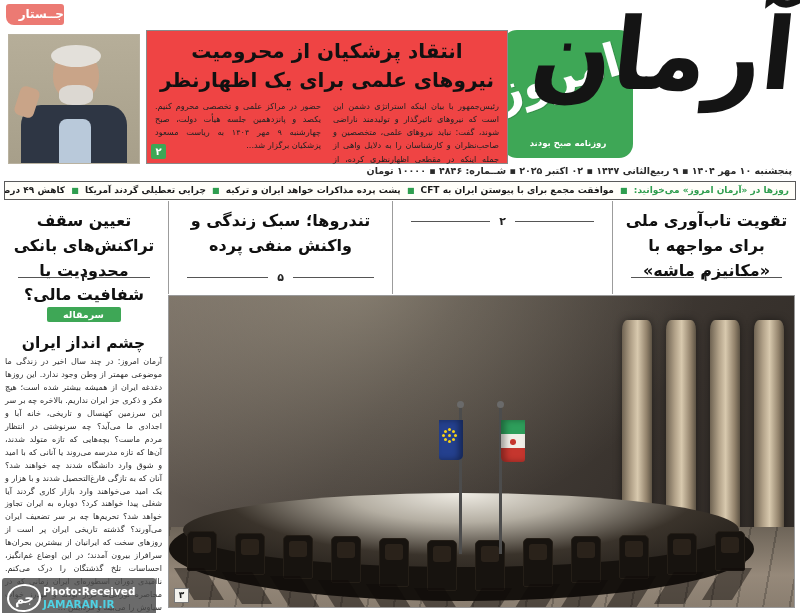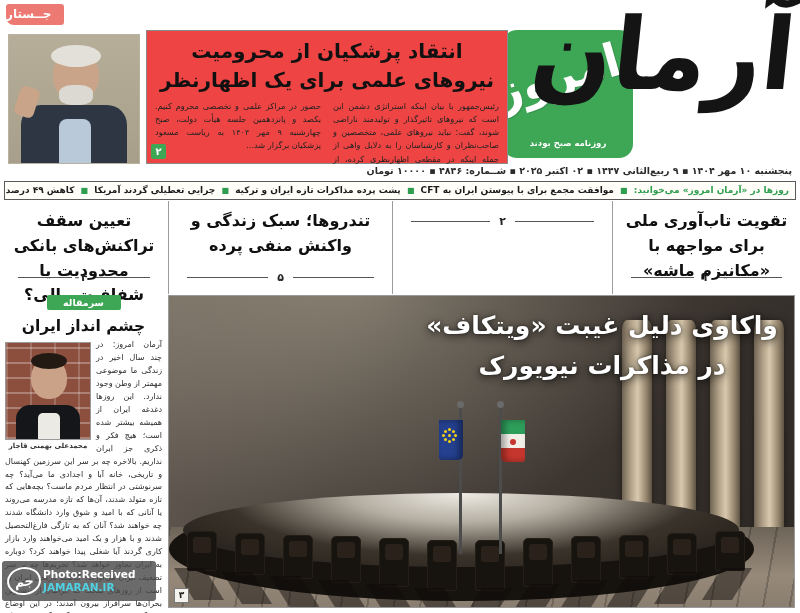--- a/index.html
+++ b/index.html
@@ -2,21 +2,21 @@
 <html lang="fa" dir="rtl"><head>
 <meta charset="utf-8">
 <style>
   * { margin:0; padding:0; box-sizing:border-box; }
   html,body { background:#e8e8e8; }
   body { font-family:"DejaVu Sans","Liberation Sans",sans-serif; }
   .page { position:relative; width:800px; height:613px; background:#ffffff; overflow:hidden; direction:rtl; margin:0 auto; }
 
   
   .jostar { position:absolute; top:4px; left:6px; width:58px; height:21px; background:#ec7a73; color:#fff;
-            font-size:12px; font-weight:bold; text-align:left; line-height:21px; border-radius:3px 3px 3px 8px; }
+            font-size:12px; font-weight:bold; text-align:right; line-height:21px; border-radius:3px 3px 3px 8px; }
 
   
   .masthead { position:absolute; top:0; right:5px; width:292px; height:162px; }
   .green-box { position:absolute; left:0; top:30px; width:130px; height:128px; background:#3ea756; border-radius:14px; }
   .emrooz { position:absolute; top:16px; left:12px; width:106px; text-align:center; color:#fff; font-size:46px; font-weight:bold;
             transform:rotate(-16deg); text-shadow:1px 1px 0 rgba(0,0,0,.15); }
   .tagline { position:absolute; bottom:10px; left:0; width:100%; text-align:center; color:#fff; font-size:8.5px; font-weight:bold; }
   .arman-name { position:absolute; top:-22px; right:0; font-size:95px; font-weight:bold; color:#141414;
                 transform:skewX(-6deg) scaleY(1.05); letter-spacing:-5px; line-height:1.6; z-index:2; }
 
@@ -55,21 +55,21 @@
   .hcell:nth-child(3){ width:224px; }
   .hcell:nth-child(4){ width:168px; }
   .hcell:not(:last-child){ border-left:1px solid #9c9c9c; }
   .hcell .htitle { font-size:16px; font-weight:bold; color:#101010; text-align:center; line-height:1.55; height:56px; }
   .page-rule { display:flex; align-items:center; margin:6px 8px 0; }
   .page-rule .line { flex:1; height:1px; background:#555; }
   .page-rule .num { padding:0 9px; font-size:11px; font-weight:bold; color:#222; }
 
   
   .editorial { position:absolute; top:295px; left:2px; width:163px; bottom:2px; }
-  .ed-badge { width:74px; height:15px; margin:0 auto; font-size:9.5px; line-height:15px; border-radius:2px; }
+  .ed-badge { width:74px; height:15px; margin:12px auto; font-size:9.5px; line-height:15px; border-radius:2px; }
   .ed-title { font-size:15.5px; font-weight:bold; text-align:center; margin:7px 0 4px; color:#111; }
   .ed-bodywrap { position:relative; font-size:8px; line-height:1.62; color:#2a2a2a; text-align:justify; padding:0 3px; height:276px; overflow:hidden; }
   .author-fig { float:left; width:86px; margin:3px 5px 2px 0; }
   .author-photo { width:86px; height:98px; border:1px solid #999; position:relative; overflow:hidden;
       background:#8c4f3e;
       background-image:repeating-linear-gradient(0deg, rgba(255,255,255,.28) 0 2px, transparent 2px 15px),
                        repeating-linear-gradient(90deg, rgba(255,255,255,.18) 0 2px, transparent 2px 24px); }
   .au-torso { position:absolute; bottom:0; left:10px; right:10px; height:34px; background:#15161a; border-radius:14px 14px 0 0; }
   .au-shirt { position:absolute; bottom:0; left:32px; width:22px; height:26px; background:#eceae4; border-radius:5px 5px 0 0; }
   .au-head { position:absolute; top:14px; left:25px; width:36px; height:42px; background:#caa287; border-radius:50% 50% 46% 46%; }
@@ -150,21 +150,21 @@
     <span class="badge lead-badge">۲</span>
   </div>
 
   <div class="dateline">پنجشنبه ۱۰ مهر ۱۴۰۴ ▪ ۹ ربیع‌الثانی ۱۴۴۷ ▪ ۰۲ اکتبر ۲۰۲۵ ▪ شــماره: ۴۸۴۶ ▪ ۱۰۰۰۰ تومان</div>
 
   <div class="strip">
     <span class="lead-label">روزها در «آرمان امروز» می‌خوانید:</span>
     <span class="sep">■</span>
     <span>موافقت مجمع برای با پیوستن ایران به CFT</span>
     <span class="sep">■</span>
-    <span>پشت پرده مذاکرات تازه ایران و ترکیه</span>
+    <span>پشت پرده مذاکرات خواهد ایران و ترکیه</span>
     <span class="sep">■</span>
     <span>چرایی تعطیلی گردند آمریکا</span>
     <span class="sep">■</span>
     <span>کاهش ۴۹ درصدی عرضه آپارتمان</span>
     
     
     
     
   </div>
 
@@ -199,30 +199,20 @@
           <span class="num">۴</span>
           <span class="line"></span>
       </div>
     </div>
   </div>
 
   <div class="editorial">
     <span class="badge ed-badge">سرمقاله</span>
     <div class="ed-title">چشم انداز ایران</div>
     <div class="ed-bodywrap">
-      <div class="author-fig">
-        <div class="author-photo">
-          <div class="au-torso"></div>
-          <div class="au-shirt"></div>
-          <div class="au-head">
-            <div class="au-hair"></div>
-          </div>
-        </div>
-        <div class="au-caption">محمدعلی بهمنی قاجار</div>
-      </div>
       <span>آرمان امروز: در چند سال اخیر در زندگی ما موضوعی مهمتر از وطن وجود ندارد. این روزها دغدغه ایران از همیشه بیشتر شده است؛ هیچ فکر و ذکری جز ایران نداریم. بالاخره چه بر سر این سرزمین کهنسال و تاریخی، خانه آبا و اجدادی ما می‌آید؟ چه سرنوشتی در انتظار مردم ماست؟ بچه‌هایی که تازه متولد شدند، آن‌ها که تازه مدرسه می‌روند یا آنانی که با امید و شوق وارد دانشگاه شدند چه خواهند شد؟ آنان که به تازگی فارغ‌التحصیل شدند و با هزار و یک امید می‌خواهند وارد بازار کاری گردند آیا شغلی پیدا خواهند کرد؟ دوباره به ایران تجاوز خواهد شد؟ تحریم‌ها چه بر سر تضعیف ایران می‌آورند؟ گذشته تاریخی ایران پر است از روزهای سخت که ایرانیان از بیشترین بحران‌ها سرافراز بیرون آمدند؛ در این اوضاع غم‌انگیز، احساسات تلخ گذشتگان را درک می‌کنم. ناامیدی دوران اسطوره‌ای ایران زمانی که در محاصره تورانی‌ها قرار بودند و گودرز خواب سیاوش را می‌بیند و فردایش ...</span>
       <div class="watermark">
         <div class="wm-logo">جم</div>
         <div class="wm-text">
           <div class="wm-line1">Photo:Received</div>
           <div class="wm-line2">JAMARAN.IR</div>
         </div>
       </div>
     </div>
   </div>
@@ -279,21 +269,17 @@
         <i></i>
       </div>
 
     <div class="flags">
       <div class="pole p1"></div>
       <div class="pole p2"></div>
       <div class="flag-eu"></div>
       <div class="flag-ir"></div>
     </div>
 
-    <div class="img-headline">
-      <div>واکاوی دلیل غیبت «ویتکاف»</div>
-      <div>در مذاکرات نیویورک</div>
-    </div>
 
     <div class="img-badge">۳</div>
   </div>
 
 </div>
 
 </body></html>

